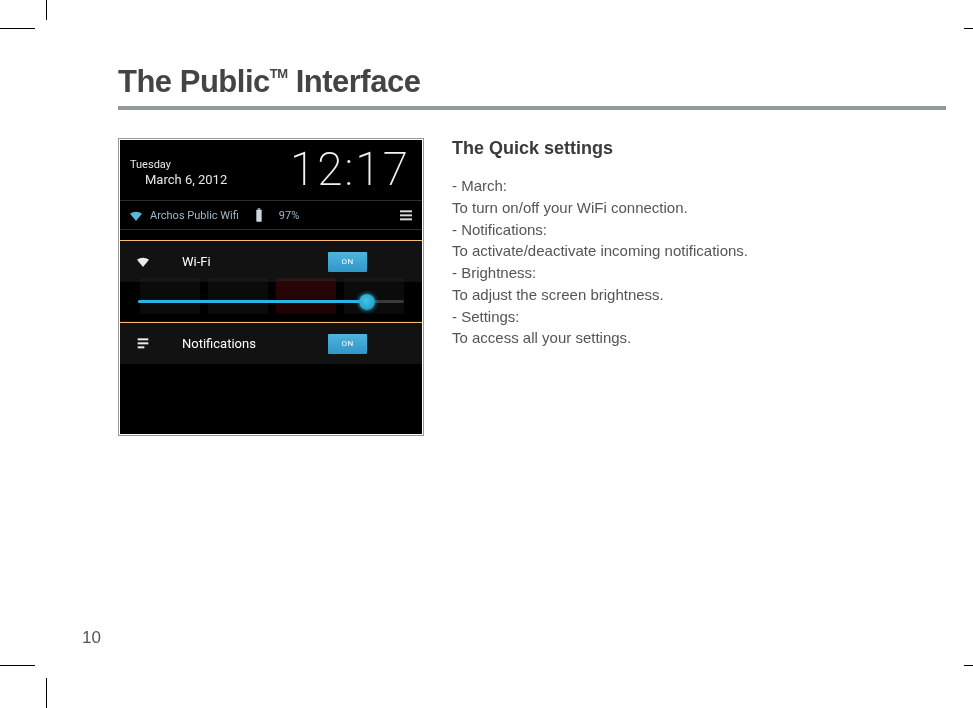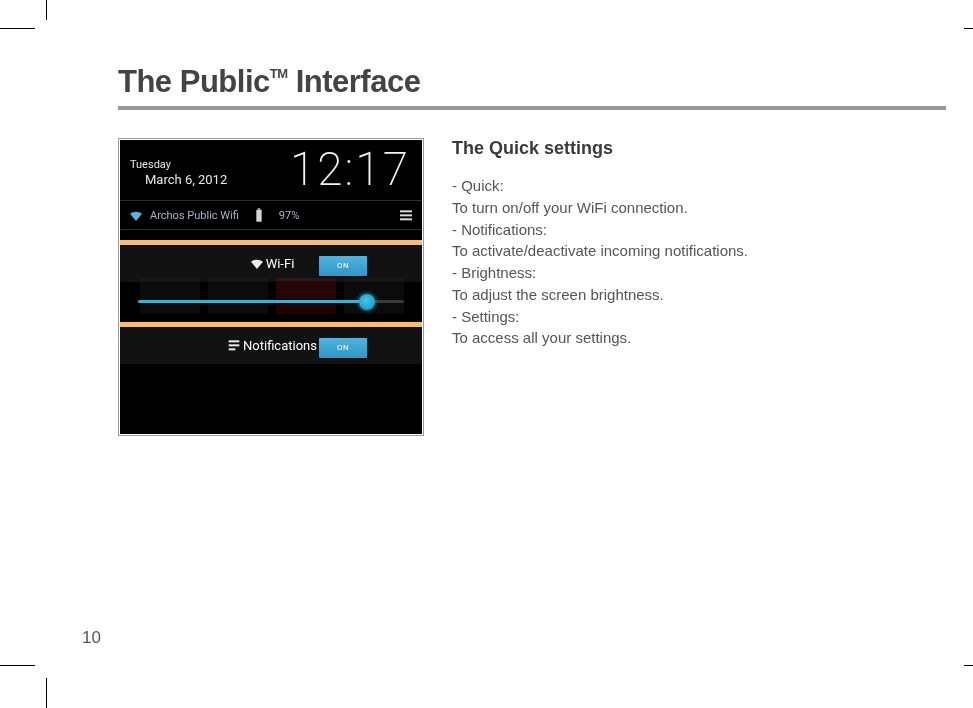--- a/index.html
+++ b/index.html
@@ -30,25 +30,25 @@
   .shot .date-day { position: absolute; left: 10px; top: 18px; color: #e8e8e8; font-size: 11px; }
   .shot .date-full { position: absolute; left: 10px; top: 32px; color: #e8e8e8; font-size: 13px; margin-left: 15px; }
 
   .shot .status { position: absolute; top: 60px; left: 0; right: 0; height: 30px; border-top: 1px solid #2e2e2e; border-bottom: 1px solid #2e2e2e; display: flex; align-items: center; padding: 12px 8px; color: #9fb7c6; font-size: 11px; gap: 6px; }
   .shot .status .wifi-ico { color: #59b3da; }
   .shot .status .batt { margin-left: 6px; display: flex; align-items: center; gap: 12px; }
   .shot .status .spacer { flex: 1; }
 
   .shot .panel { position: absolute; top: 100px; left: 0; right: 0; }
 
-  .shot .row { position: relative; border-top: 5px solid #fdba74; border-bottom: 1px solid #101112; height: 42px; display: flex; align-items: center; padding: 0 14px; gap: 0; color: #fff; font-size: 13px; background: rgba(30,30,30,0.6); justify-content: center; }
+  .shot .row { position: relative; border-top: 1px solid #fdba74; border-bottom: 1px solid #101112; height: 42px; display: flex; align-items: center; padding: 0 14px; gap: 30px; color: #fff; font-size: 13px; background: rgba(30,30,30,0.6); }
   .shot .row .ico { width: 18px; text-align: center; color: #eaeaea; }
   .shot .row .toggle { position: absolute; right: 12px; top: 12px; width: 44px; height: 18px; }
   .toggle .track { width: 44px; height: 18px; border-radius: 1px; background: linear-gradient(#2d4a5e,#2d4a5e); border: 1px solid #1b2b37; position: relative; }
-  .toggle .knob { position: absolute; right: 0; top: -1px; width: 48px; height: 20px; background: linear-gradient(#4fb5de,#2f96c7); border-radius: 1px; color: #fff; font-size: 8px; line-height: 20px; text-align: center; letter-spacing: 0.5px; }
+  .toggle .knob { position: absolute; right: 0; top: -1px; width: 39px; height: 20px; background: linear-gradient(#4fb5de,#2f96c7); border-radius: 1px; color: #fff; font-size: 8px; line-height: 20px; text-align: center; letter-spacing: 0.5px; }
 
   .shot .slider-row { height: 40px; background: rgba(0,0,0,0.35); border-bottom: 1px solid #101112; display: flex; align-items: center; padding: 0 18px; position: relative; }
   .shot .slider-track { height: 3px; background: #3a3a3a; flex: 1; position: relative; border-radius: 2px; }
   .shot .slider-fill { position: absolute; left: 0; top: 0; height: 3px; width: 86%; background: #29b6e2; border-radius: 2px; }
   .shot .slider-thumb { position: absolute; left: 86%; top: 50%; width: 16px; height: 16px; margin: -8px 0 0 -8px; border-radius: 50%; background: radial-gradient(circle at 45% 40%, #3ec7ea, #1d8db5); box-shadow: 0 0 4px #29b6e2; }
 
   .shot .bg-apps { position: absolute; top: 138px; left: 0; right: 0; height: 50px; opacity: 0.4; display: flex; gap: 8px; padding-left: 20px; }
   .shot .bg-apps .app { width: 60px; height: 36px; background: #2b2b2b; border-radius: 2px; }
   .shot .bg-apps .app.red { background: linear-gradient(#b01a1a,#6e0e0e); position: relative; }
   .shot .bg-apps .app.red::after { content: ""; position: absolute; left: 6px; top: 4px; width: 18px; height: 10px; }
@@ -159,21 +159,21 @@
             </div>
 
           </div>
         </div>
       </div>
 
       <div class="text-col">
         <h3>The Quick settings</h3>
 
         <div class="item">
-          <span class="dash">- </span><span class="label">Quick:</span><br>
+          <span class="dash">- </span><span class="label">March:</span><br>
           <span class="desc">To turn on/off your WiFi connection.</span>
         </div>
         <div class="item">
           <span class="dash">- </span><span class="label">Notifications:</span><br>
           <span class="desc">To activate/deactivate incoming notifications.</span>
         </div>
         <div class="item">
           <span class="dash">- </span><span class="label">Brightness:</span><br>
           <span class="desc">To adjust the screen brightness.</span>
         </div>

